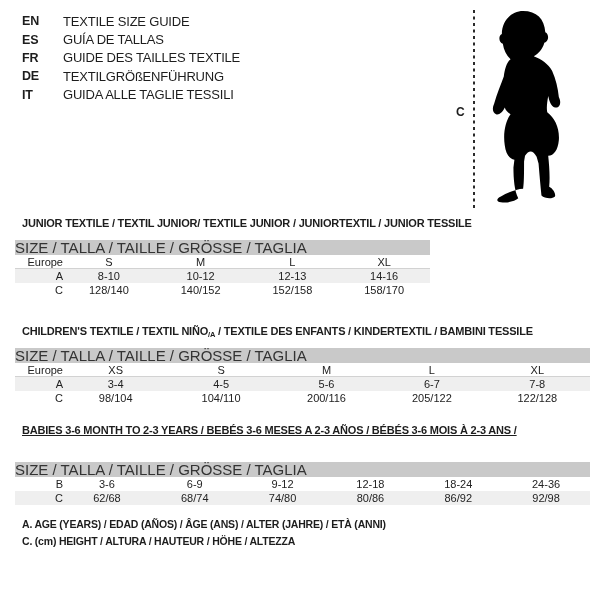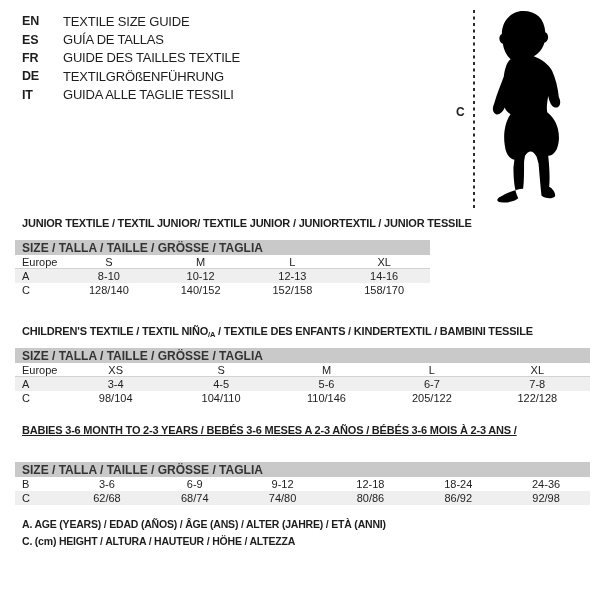--- a/index.html
+++ b/index.html
@@ -22,27 +22,27 @@
   .measure-line{position:absolute;left:472px;top:10px;}
   .measure-label{position:absolute;left:456px;top:105px;font-size:12px;font-weight:bold;}
   .baby{position:absolute;left:483px;top:9px;}
   
   .sec-title{position:absolute;left:22px;font-size:11px;font-weight:bold;letter-spacing:-0.2px;white-space:nowrap;}
   .sub{font-size:7.5px;position:relative;top:2px;}
   
   .tbl{position:absolute;left:15px;}
   .tbl-head{
     background:var(--header-bar);height:15px;display:flex;align-items:center;
-    padding-left:7px;font-size:12px;color:#333;box-sizing:border-box;font-weight:bold;
+    font-size:15px;color:#333;box-sizing:border-box;
   }
   .tr{display:grid;height:14px;align-items:center;font-size:11px;color:#222;}
   .tr.alt{background:var(--alt-row);}
   .tr.sep{border-bottom:1px solid #d2d2d2;box-sizing:border-box;}
   .td{text-align:center;}
-  .td.lbl{text-align:left;padding-left:7px;}
+  .td.lbl{text-align:right;padding-left:7px;}
   .cols4{grid-template-columns:48px repeat(4,1fr);}
   .cols5{grid-template-columns:48px repeat(5,1fr);}
   .cols6{grid-template-columns:48px repeat(6,1fr);}
   .t1{top:240px;width:415px;}
   .t2{top:348px;width:575px;}
   .t3{top:462px;width:575px;}
   
   .footnotes{position:absolute;left:22px;top:516px;}
   .footnote{height:17px;font-size:10.5px;font-weight:bold;letter-spacing:-0.2px;line-height:17px;white-space:nowrap;}
 </style>
@@ -157,21 +157,21 @@
       <span class="td">3-4</span>
       <span class="td">4-5</span>
       <span class="td">5-6</span>
       <span class="td">6-7</span>
       <span class="td">7-8</span>
     </div>
     <div class="tr cols5">
       <span class="td lbl">C</span>
       <span class="td">98/104</span>
       <span class="td">104/110</span>
-      <span class="td">110/146</span>
+      <span class="td">200/116</span>
       <span class="td">205/122</span>
       <span class="td">122/128</span>
     </div>
   </div>
 
   <div class="sec-title" style="top:424px;text-decoration:underline;">BABIES 3-6 MONTH TO 2-3 YEARS / BEBÉS 3-6 MESES A 2-3 AÑOS / BÉBÉS 3-6 MOIS À 2-3 ANS /</div>
   <div class="tbl t3">
     <div class="tbl-head">SIZE / TALLA / TAILLE / GRÖSSE / TAGLIA</div>
     <div class="tr cols6">
       <span class="td lbl">B</span>

